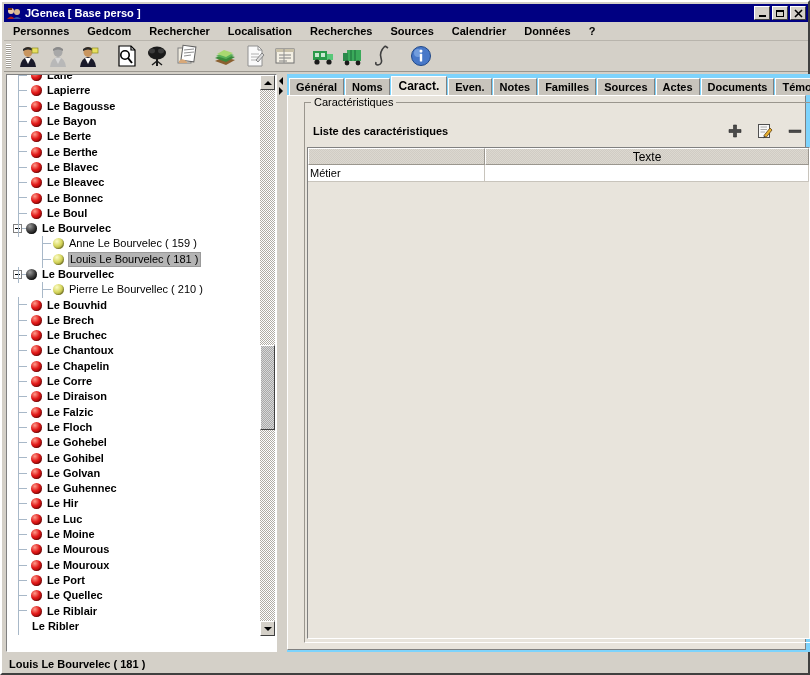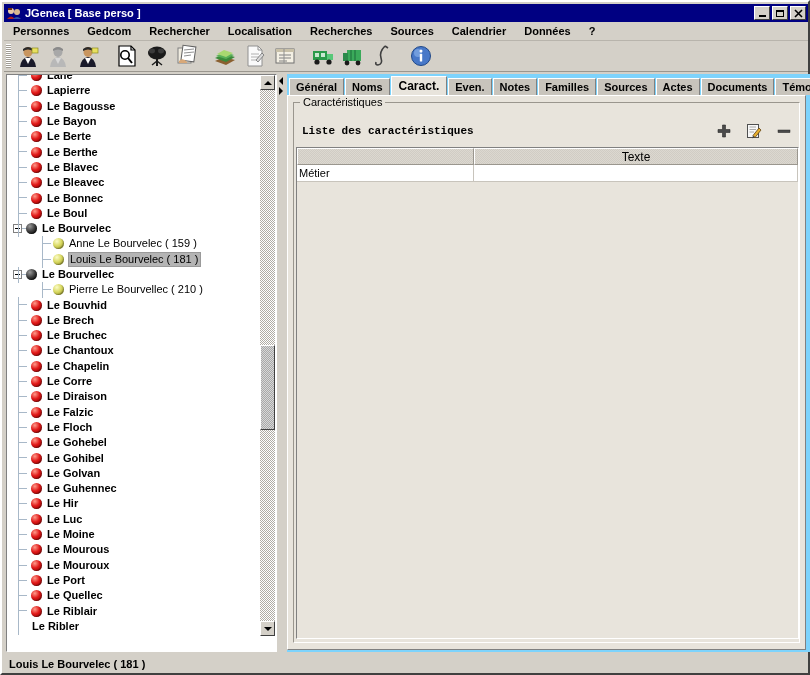--- a/index.html
+++ b/index.html
@@ -365,21 +365,21 @@
     width: 519px;
     height: 555px;
     background: #e8e4dc;
     border: 1px solid #808080;
     border-top-color: #ffffff;
     border-left-color: #ffffff;
     box-sizing: border-box;
   }
   .groupbox {
     position: absolute;
-    left: 5px; top: 6px;
+    left: 16px; top: 6px;
     width: 507px;
     height: 541px;
     border: 1px solid #ffffff;
     border-top-color: #9a968e;
     border-left-color: #9a968e;
     box-sizing: border-box;
   }
   .group-title {
     position: absolute;
     left: 6px; top: -7px;
@@ -394,21 +394,21 @@
     left: 8px; top: 18px;
     width: 490px;
     height: 20px;
     display: flex;
     align-items: center;
   }
   .list-title {
     font-size: 11px;
     font-weight: bold;
     color: #000000;
-    font-family: Liberation Mono, monospace;
+    font-family: Liberation Sans, sans-serif;
   }
   .act-btns {
     margin-left: auto;
     display: flex;
     align-items: center;
     gap: 14px;
   }
   .act-btn { width: 16px; height: 16px; position: relative; cursor: default; }
 
   .table-wrap {

